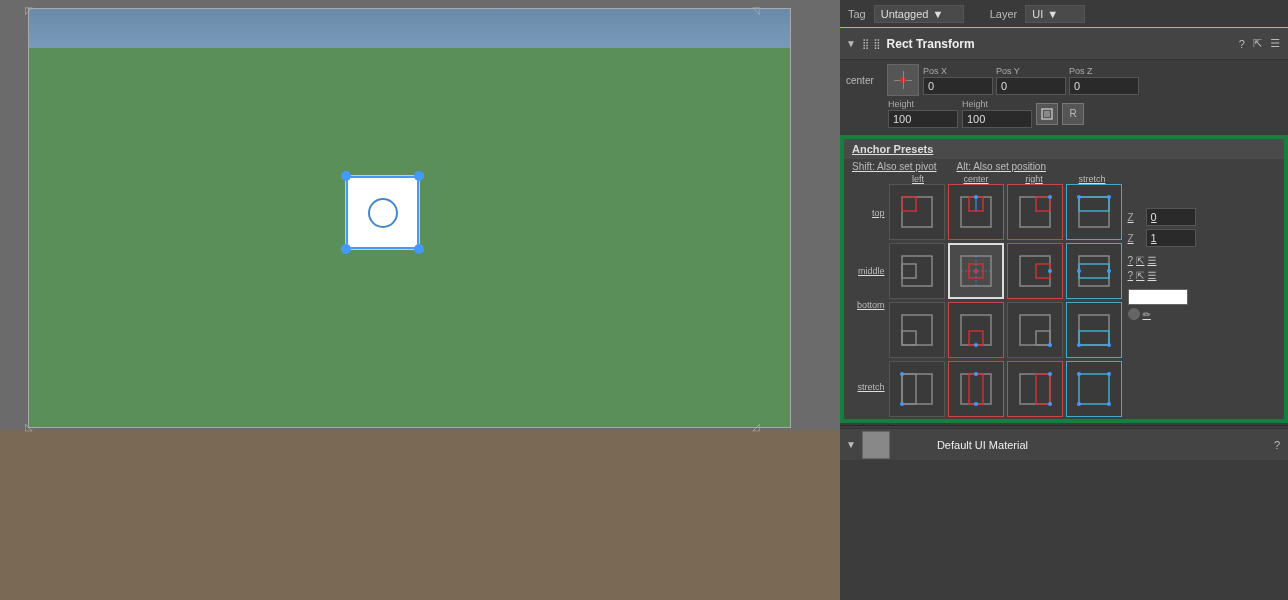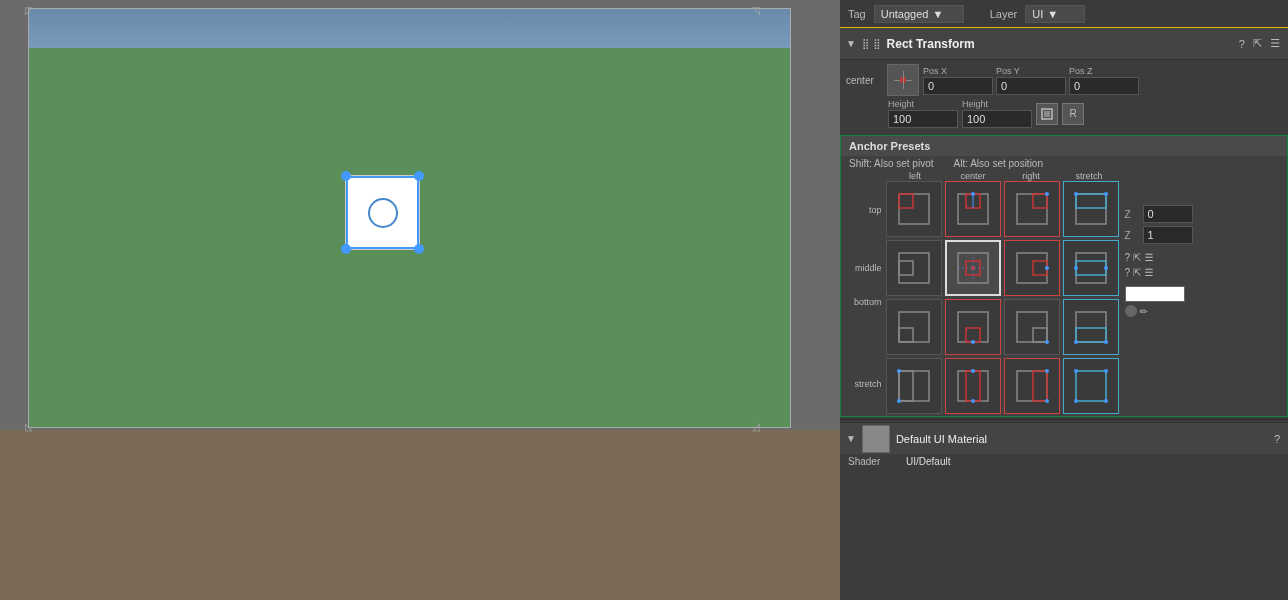--- a/index.html
+++ b/index.html
@@ -239,22 +239,23 @@
       border: 1px solid #555;
       padding: 2px 4px;
       font-size: 11px;
       width: 70px;
       text-align: left;
     }
 
     
     .anchor-panel {
       background: #404040;
-      border: 1px solid #15803d;
+      border: 4px solid #15803d;
       margin: 0;
+      text-decoration: underline;
     }
 
     .anchor-header {
       background: #4a4a4a;
       padding: 4px 8px;
       font-size: 11px;
       font-weight: bold;
       color: #ddd;
     }
 
@@ -344,20 +345,21 @@
       width: 28px;
       height: 28px;
       background: #888;
       border: 1px solid #666;
     }
 
     .material-name {
       font-size: 11px;
       color: #eee;
       flex: 1;
+      margin-left: 41px;
     }
 
     .shader-row {
       display: flex;
       align-items: center;
       padding: 2px 8px;
       gap: 8px;
       background: #3c3c3c;
     }
 
@@ -723,19 +725,15 @@
 
 
     <div class="divider"></div>
 
     <div class="material-header">
       <span class="collapse-arrow">▼</span>
       <div class="material-thumb"></div>
       <span class="material-name">Default UI Material</span>
       <span class="icon-btn">?</span>
     </div>
-    <div class="shader-row">
-      <span class="shader-label">Shader</span>
-      <span class="shader-value">UI/Default</span>
-    </div>
 
   </div>
 </div>
 
 </body></html>

